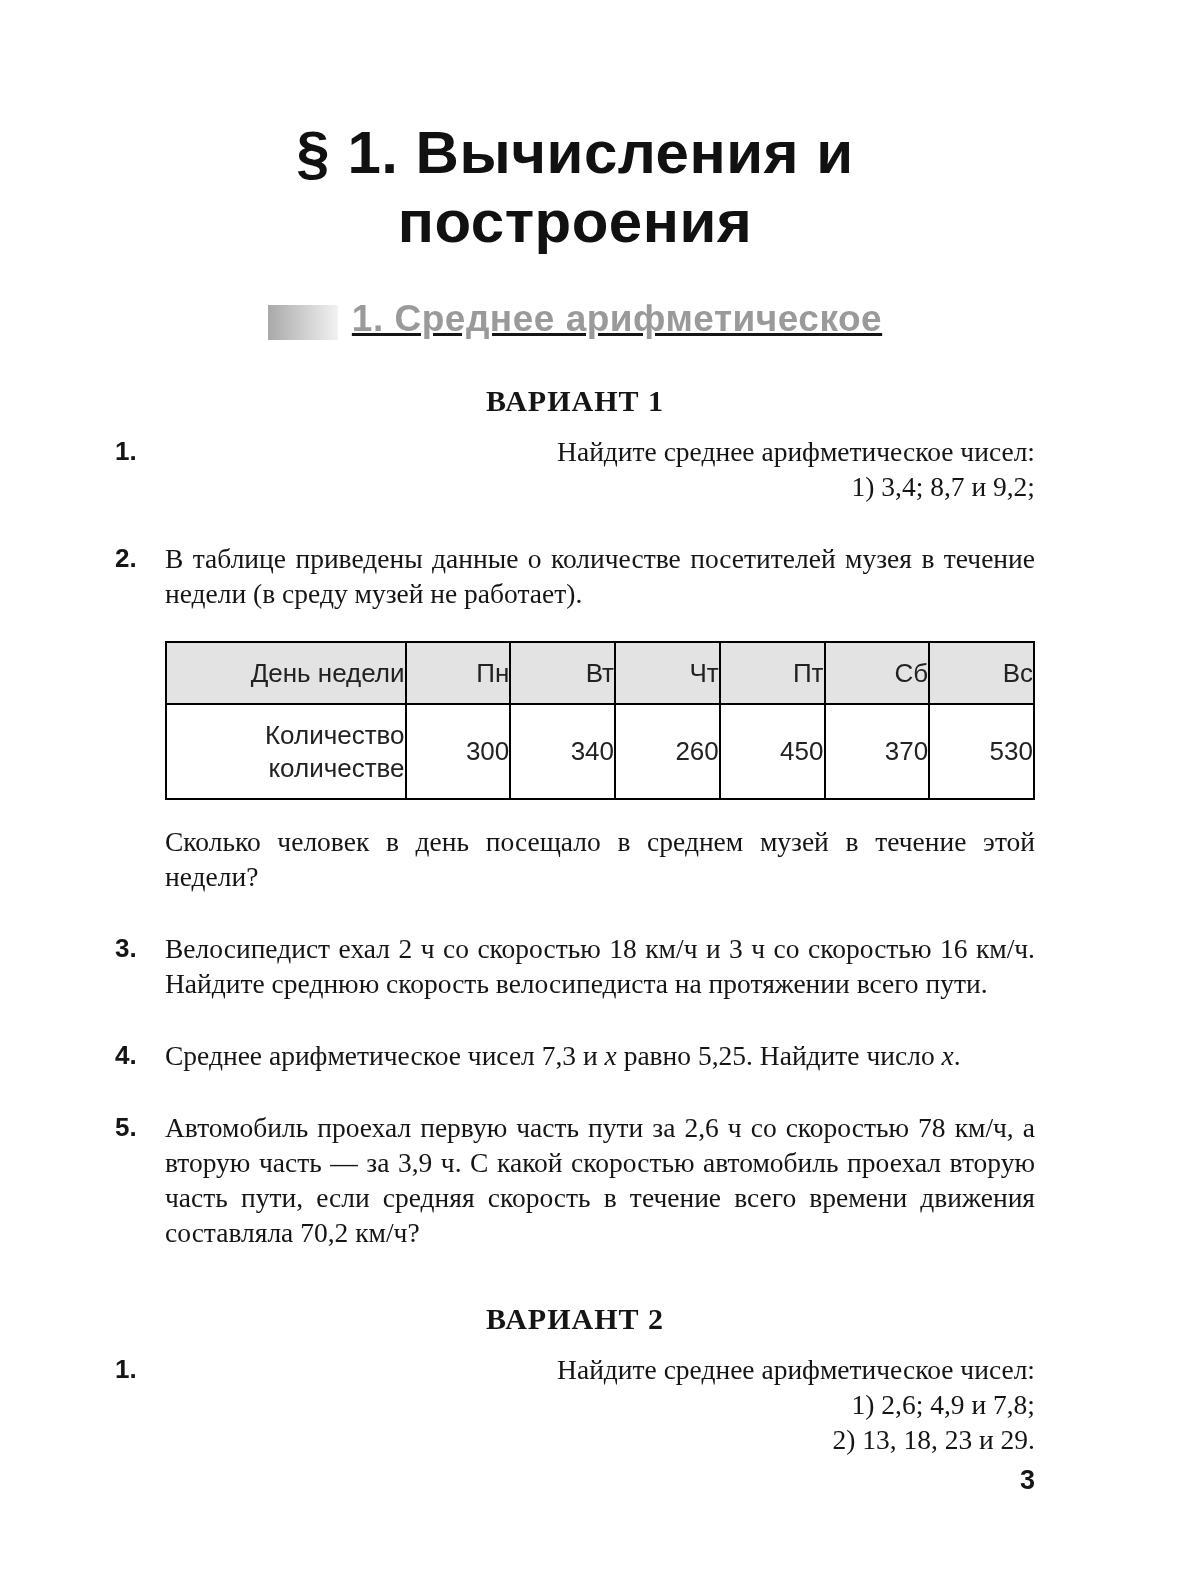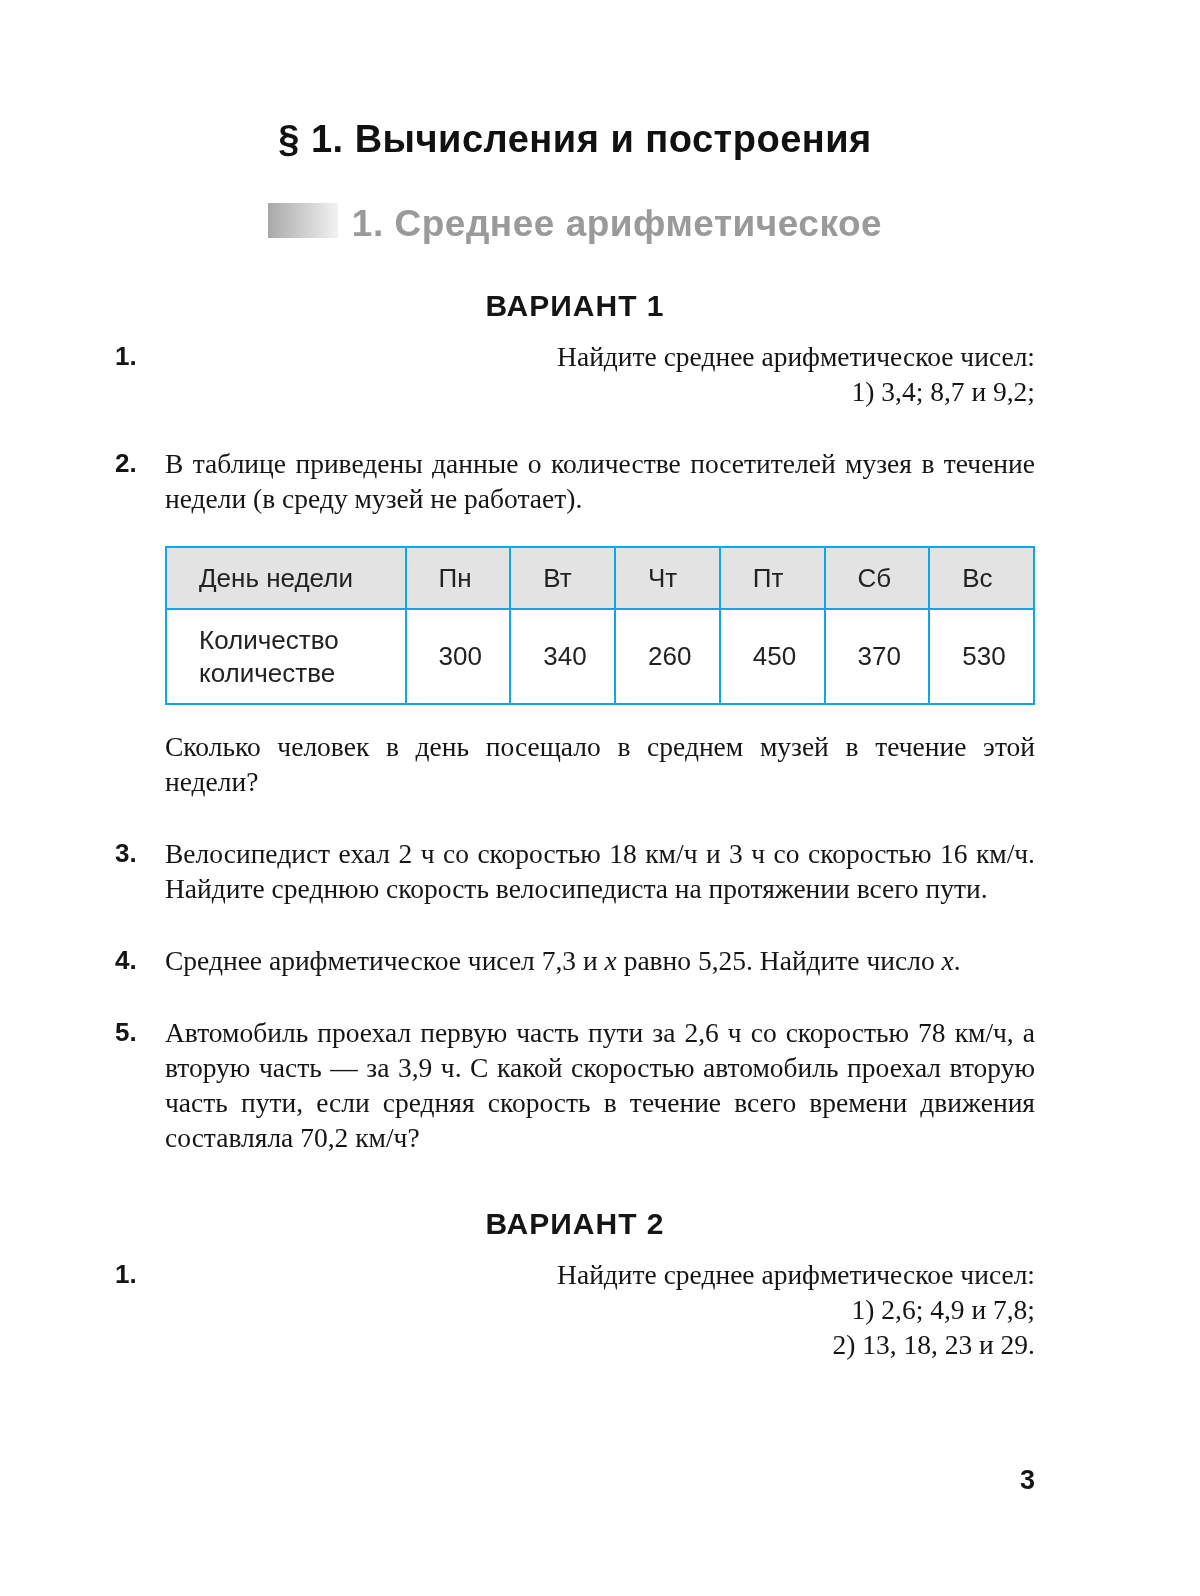--- a/index.html
+++ b/index.html
@@ -20,51 +20,52 @@
 
   .content {
     padding: 118px 165px 0 115px; 
   }
 
   
   .section-title {
     text-align: center;
     font-family: "Liberation Sans", sans-serif;
     font-weight: bold;
-    font-size: 38px;
+    font-size: 60px;
     letter-spacing: 0.5px;
     color: #111111;
   }
 
   .subsection-row {
     margin-top: 42px;
     display: flex;
-    align-items: flex-start;
+    align-items: flex-end;
     justify-content: center;
     gap: 14px;
+    text-decoration: underline;
   }
 
   .subsection-marker {
     width: 70px;
     height: 35px;
     background: linear-gradient(to right, #a9a9a9, #f2f2f2);
     flex: none;
   }
 
   .subsection-title {
     font-family: "Liberation Sans", sans-serif;
     font-weight: bold;
     font-size: 37px;
     color: #9a9a9a;
     letter-spacing: 0.5px;
   }
 
   .variant-heading {
     text-align: center;
-    font-family: Liberation Sans, sans-serif;
+    font-family: Liberation Serif, serif;
     font-weight: bold;
     font-size: 30px;
     letter-spacing: 1px;
     color: #151515;
   }
 
   .variant-heading.v1 { margin-top: 44px; }
   .variant-heading.v2 { margin-top: 52px; }
 
   
@@ -102,22 +103,22 @@
     width: 100%;
     border-collapse: collapse;
     margin: 30px 0 24px 0;
     font-family: "Liberation Sans", sans-serif;
     font-size: 26px;
     color: #222222;
     line-height: 1.25;
   }
 
   .data-table td {
-    border: 2px solid #0ea5e9;
-    text-align: left;
+    border: 2px solid #000000;
+    text-align: right;
     vertical-align: middle;
     padding-left: 32px;
   }
 
   .data-table .hdr td {
     background: #e3e3e3;
     height: 62px;
   }
 
   .data-table .body td {

